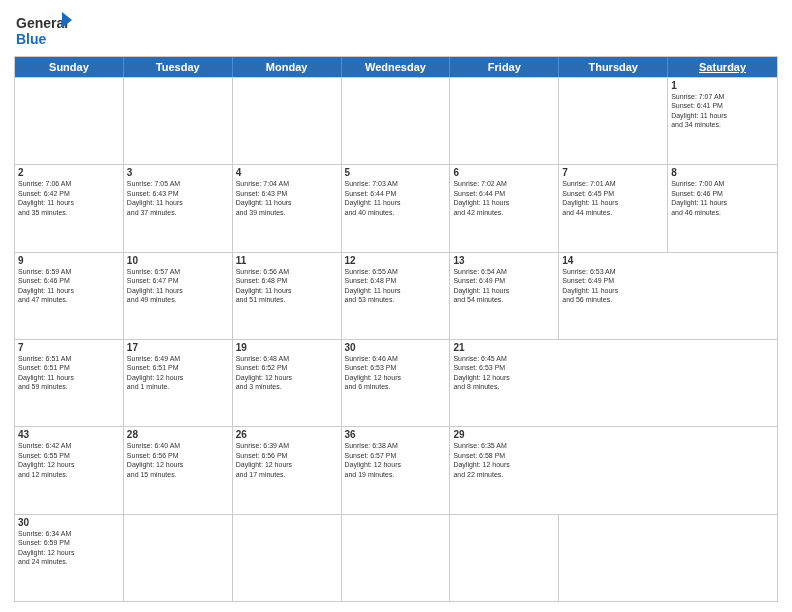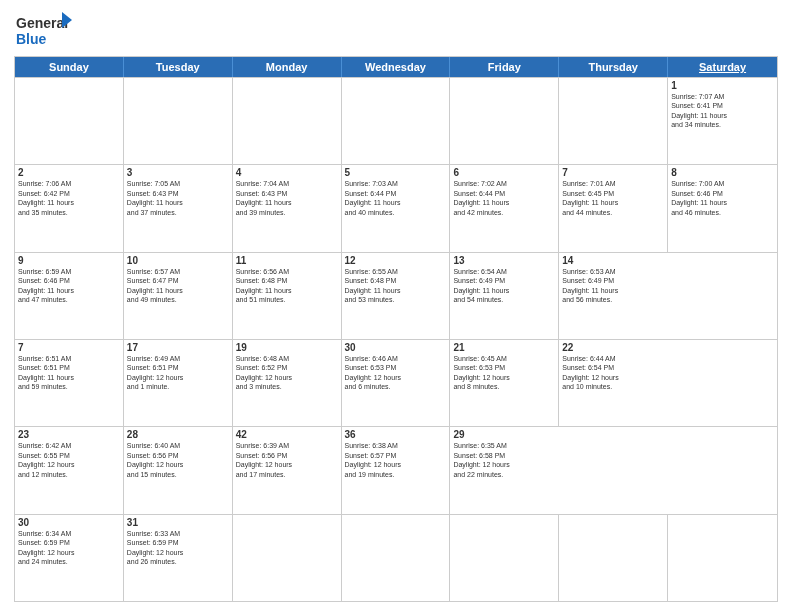--- a/index.html
+++ b/index.html
@@ -264,45 +264,38 @@
 Daylight: 12 hours
 and 6 minutes.</div>
           </div>
           <div class="cal-cell">
             <span class="day-num">21</span>
             <div class="cell-info" style="white-space: pre-line;">Sunrise: 6:45 AM
 Sunset: 6:53 PM
 Daylight: 12 hours
 and 8 minutes.</div>
           </div>
-          <div class="cal-cell">
-            <span class="day-num">22</span>
-            <div class="cell-info" style="white-space: pre-line;">Sunrise: 6:44 AM
-Sunset: 6:54 PM
-Daylight: 12 hours
-and 10 minutes.</div>
-          </div>
-        </div>
-        <div class="cal-row">
-          <div class="cal-cell">
-            <span class="day-num">23</span>
+        </div>
+        <div class="cal-row">
+          <div class="cal-cell">
+            <span class="day-num">43</span>
             <div class="cell-info" style="white-space: pre-line;">Sunrise: 6:42 AM
 Sunset: 6:55 PM
 Daylight: 12 hours
 and 12 minutes.</div>
           </div>
           <div class="cal-cell">
             <span class="day-num">28</span>
             <div class="cell-info" style="white-space: pre-line;">Sunrise: 6:40 AM
 Sunset: 6:56 PM
 Daylight: 12 hours
 and 15 minutes.</div>
           </div>
           <div class="cal-cell">
-            <span class="day-num">42</span>
+            <span class="day-num">26</span>
             <div class="cell-info" style="white-space: pre-line;">Sunrise: 6:39 AM
 Sunset: 6:56 PM
 Daylight: 12 hours
 and 17 minutes.</div>
           </div>
           <div class="cal-cell">
             <span class="day-num">36</span>
             <div class="cell-info" style="white-space: pre-line;">Sunrise: 6:38 AM
 Sunset: 6:57 PM
 Daylight: 12 hours
@@ -316,27 +309,20 @@
 and 22 minutes.</div>
           </div>
         </div>
         <div class="cal-row">
           <div class="cal-cell">
             <span class="day-num">30</span>
             <div class="cell-info" style="white-space: pre-line;">Sunrise: 6:34 AM
 Sunset: 6:59 PM
 Daylight: 12 hours
 and 24 minutes.</div>
-          </div>
-          <div class="cal-cell">
-            <span class="day-num">31</span>
-            <div class="cell-info" style="white-space: pre-line;">Sunrise: 6:33 AM
-Sunset: 6:59 PM
-Daylight: 12 hours
-and 26 minutes.</div>
           </div>
           <div class="cal-cell empty"></div>
           <div class="cal-cell empty"></div>
           <div class="cal-cell empty"></div>
           <div class="cal-cell empty"></div>
           <div class="cal-cell empty"></div>
         </div>
       </div>
   </div>
 </div>

